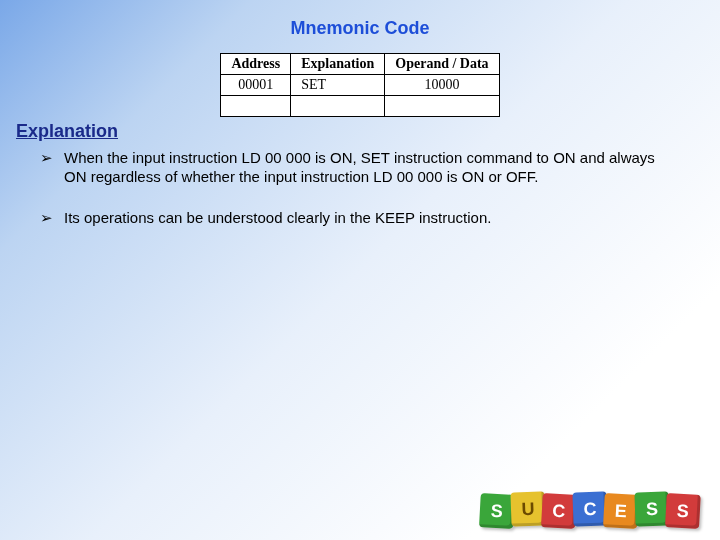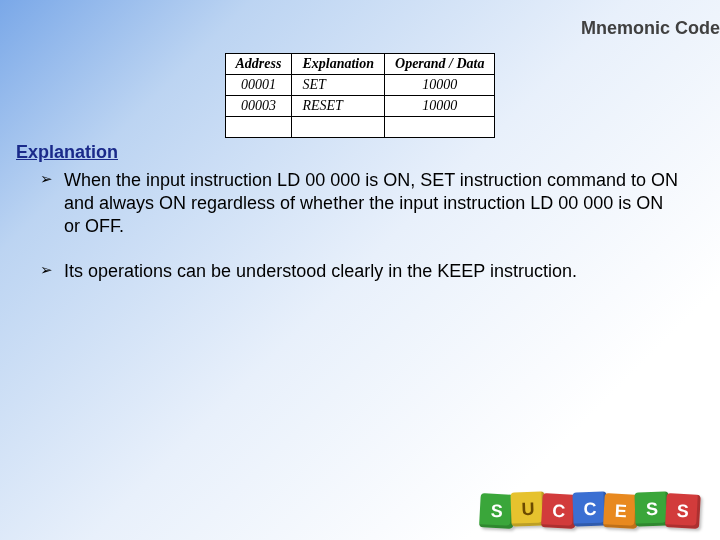--- a/index.html
+++ b/index.html
@@ -4,55 +4,54 @@
 <style>
   * { margin: 0; padding: 0; box-sizing: border-box; }
   body {
     width: 720px; height: 540px;
     background: linear-gradient(135deg, #7aa8e8 0%, #bcd4f2 20%, #e8f0fb 50%, #ffffff 80%);
     font-family: Arial, sans-serif;
     position: relative;
     overflow: hidden;
   }
   .title {
-    text-align: right;
+    text-align: center;
     font-weight: bold;
-    color: #404040;
+    color: #1d4ed8;
     font-size: 18px;
     padding-top: 18px;
   }
   .table-wrap {
     display: flex;
     justify-content: center;
     margin-top: 14px;
   }
   table {
     border-collapse: collapse;
     background: #ffffff;
     font-family: "Times New Roman", serif;
     font-size: 14px;
-    font-style: italic;
   }
   th, td {
     border: 1px solid #000;
     padding: 2px 10px;
     text-align: left;
   }
   th { font-weight: bold; background: #fff; }
   td.addr, td.op { text-align: center; }
   .explanation {
     color: #1a2a8a;
     font-weight: bold;
     text-decoration: underline;
     font-size: 18px;
     margin: 4px 0 6px 16px;
   }
   .bullets {
     margin: 0 40px 0 40px;
-    font-size: 18px;
+    font-size: 15px;
     color: #000;
     line-height: 1.28;
   }
   .bullets li {
     list-style: none;
     position: relative;
     padding-left: 24px;
     margin-bottom: 22px;
   }
   .bullets li::before {
@@ -97,25 +96,20 @@
         <th>Operand / Data</th>
       </tr>
     </thead>
     <tbody>
       <tr>
         <td class="addr">00001</td>
         <td>SET</td>
         <td class="op">10000</td>
       </tr>
       <tr>
-        <td class="addr">00003</td>
-        <td>RESET</td>
-        <td class="op">10000</td>
-      </tr>
-      <tr>
         <td class="addr">&nbsp;</td>
         <td></td>
         <td class="op"></td>
       </tr>
     </tbody>
   </table>
 </div>
 
 <div class="explanation">Explanation</div>
 

